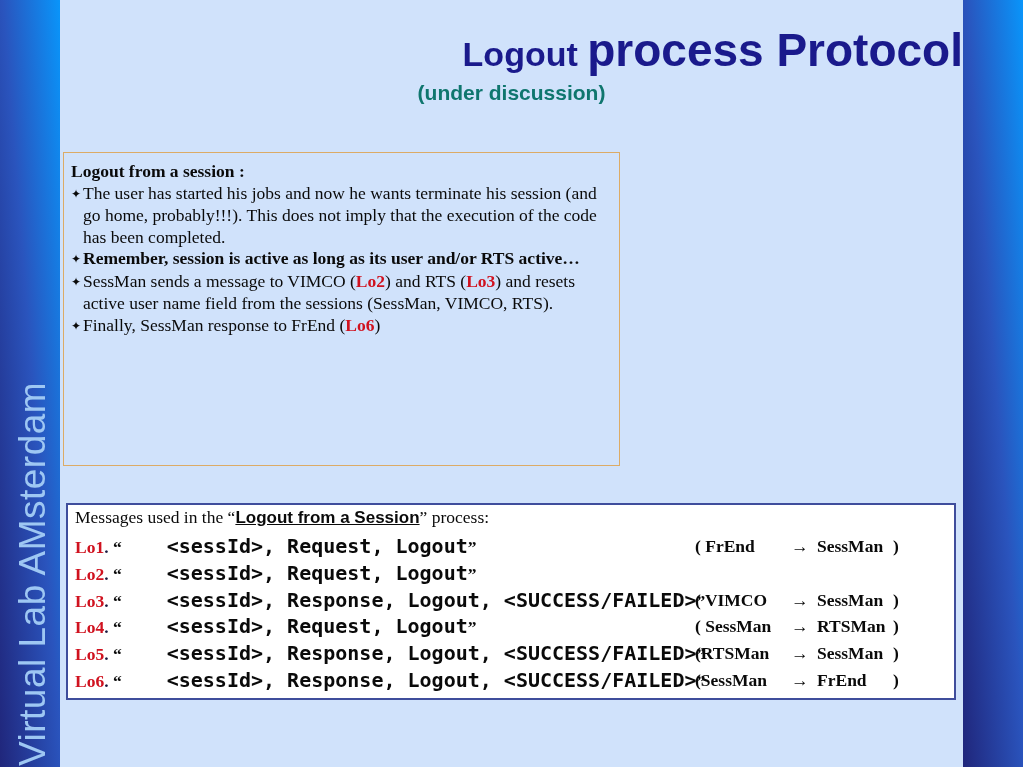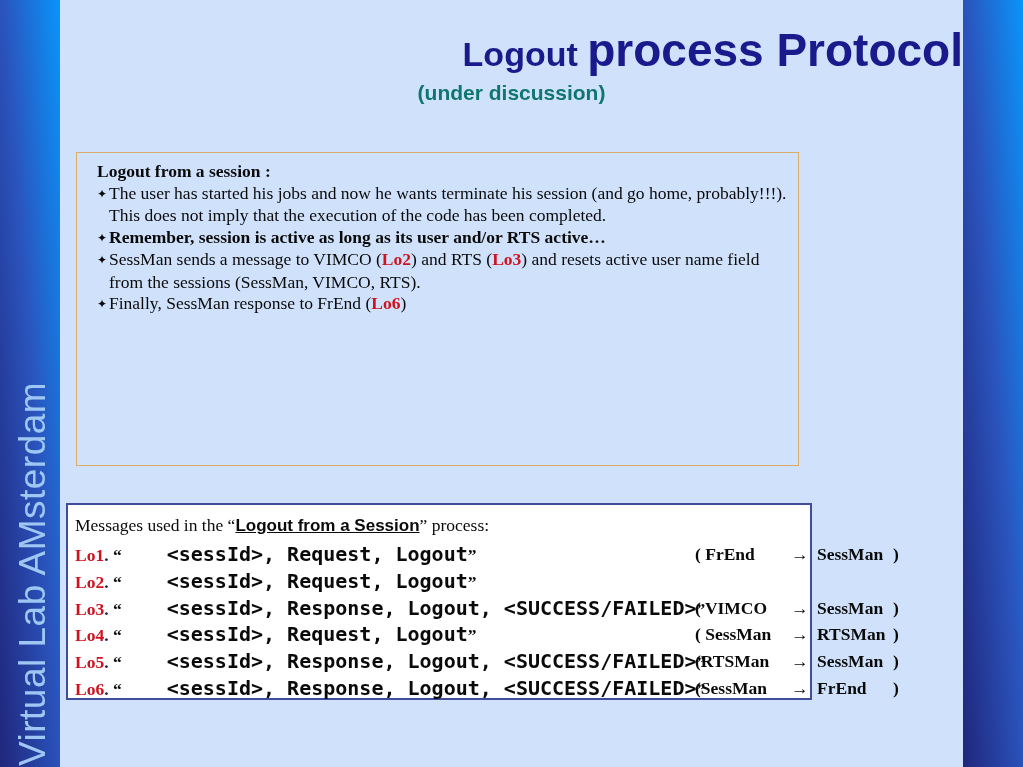--- a/index.html
+++ b/index.html
@@ -23,36 +23,36 @@
     line-height:52px; white-space:pre;
   }
   .t-small { font-size:34px; }
   .t-large { font-size:46px; }
   .subtitle {
     position:absolute; left:60px; top:80px; width:903px; text-align:center;
     color:#0f766e; font-family:"Liberation Sans", sans-serif; font-weight:bold;
     font-size:21px; line-height:26px;
   }
   .notes-box {
-    position:absolute; left:76px; top:152px; width:723px; height:314px;
+    position:absolute; left:63px; top:152px; width:557px; height:314px;
     border:1.5px solid #dcab66; box-sizing:border-box;
-    padding:8px 10px 0 20px; font-size:17.5px; line-height:21.5px;
+    padding:8px 10px 0 7px; font-size:17.5px; line-height:21.5px;
   }
   .b1-heading { font-weight:bold; }
   .bullet { padding-left:12px; }
   .bullet .glyph { display:inline-block; width:12px; margin-left:-12px;
     font-size:12px; vertical-align:1px; font-family:"DejaVu Sans", sans-serif; }
   .seg-normal {}
   .seg-bold { font-weight:bold; }
   .seg-red { font-weight:bold; color:#d0121f; }
   .b1-spacer { height:21.5px; }
   .messages-box {
-    position:absolute; left:66px; top:503px; width:746px; height:197px;
+    position:absolute; left:66px; top:503px; width:890px; height:197px;
     background:#ffffff; border:2px solid #3f4d9c; box-sizing:border-box;
-    padding:8px 0 0 7px; font-size:17.5px;
+    padding:0 0 0 7px; font-size:17.5px;
   }
   .m-heading { line-height:24px; margin-bottom:3px; }
   .m-emph { font-family:"Liberation Sans", sans-serif; font-weight:bold;
     text-decoration:underline; font-size:17px; }
   .msg-row { position:relative; height:26.8px; line-height:26.8px; white-space:nowrap; }
   .msg-label { color:#d0121f; font-weight:bold; }
   .msg-dot { font-weight:bold; color:#1a1a40; }
   .msg-quote { font-weight:bold; }
   .msg-code { font-family:"DejaVu Sans Mono", monospace; font-size:20px; font-weight:bold;margin-left:45px; }
   .route { position:absolute; left:620px; top:0; font-weight:bold; white-space:pre; }

